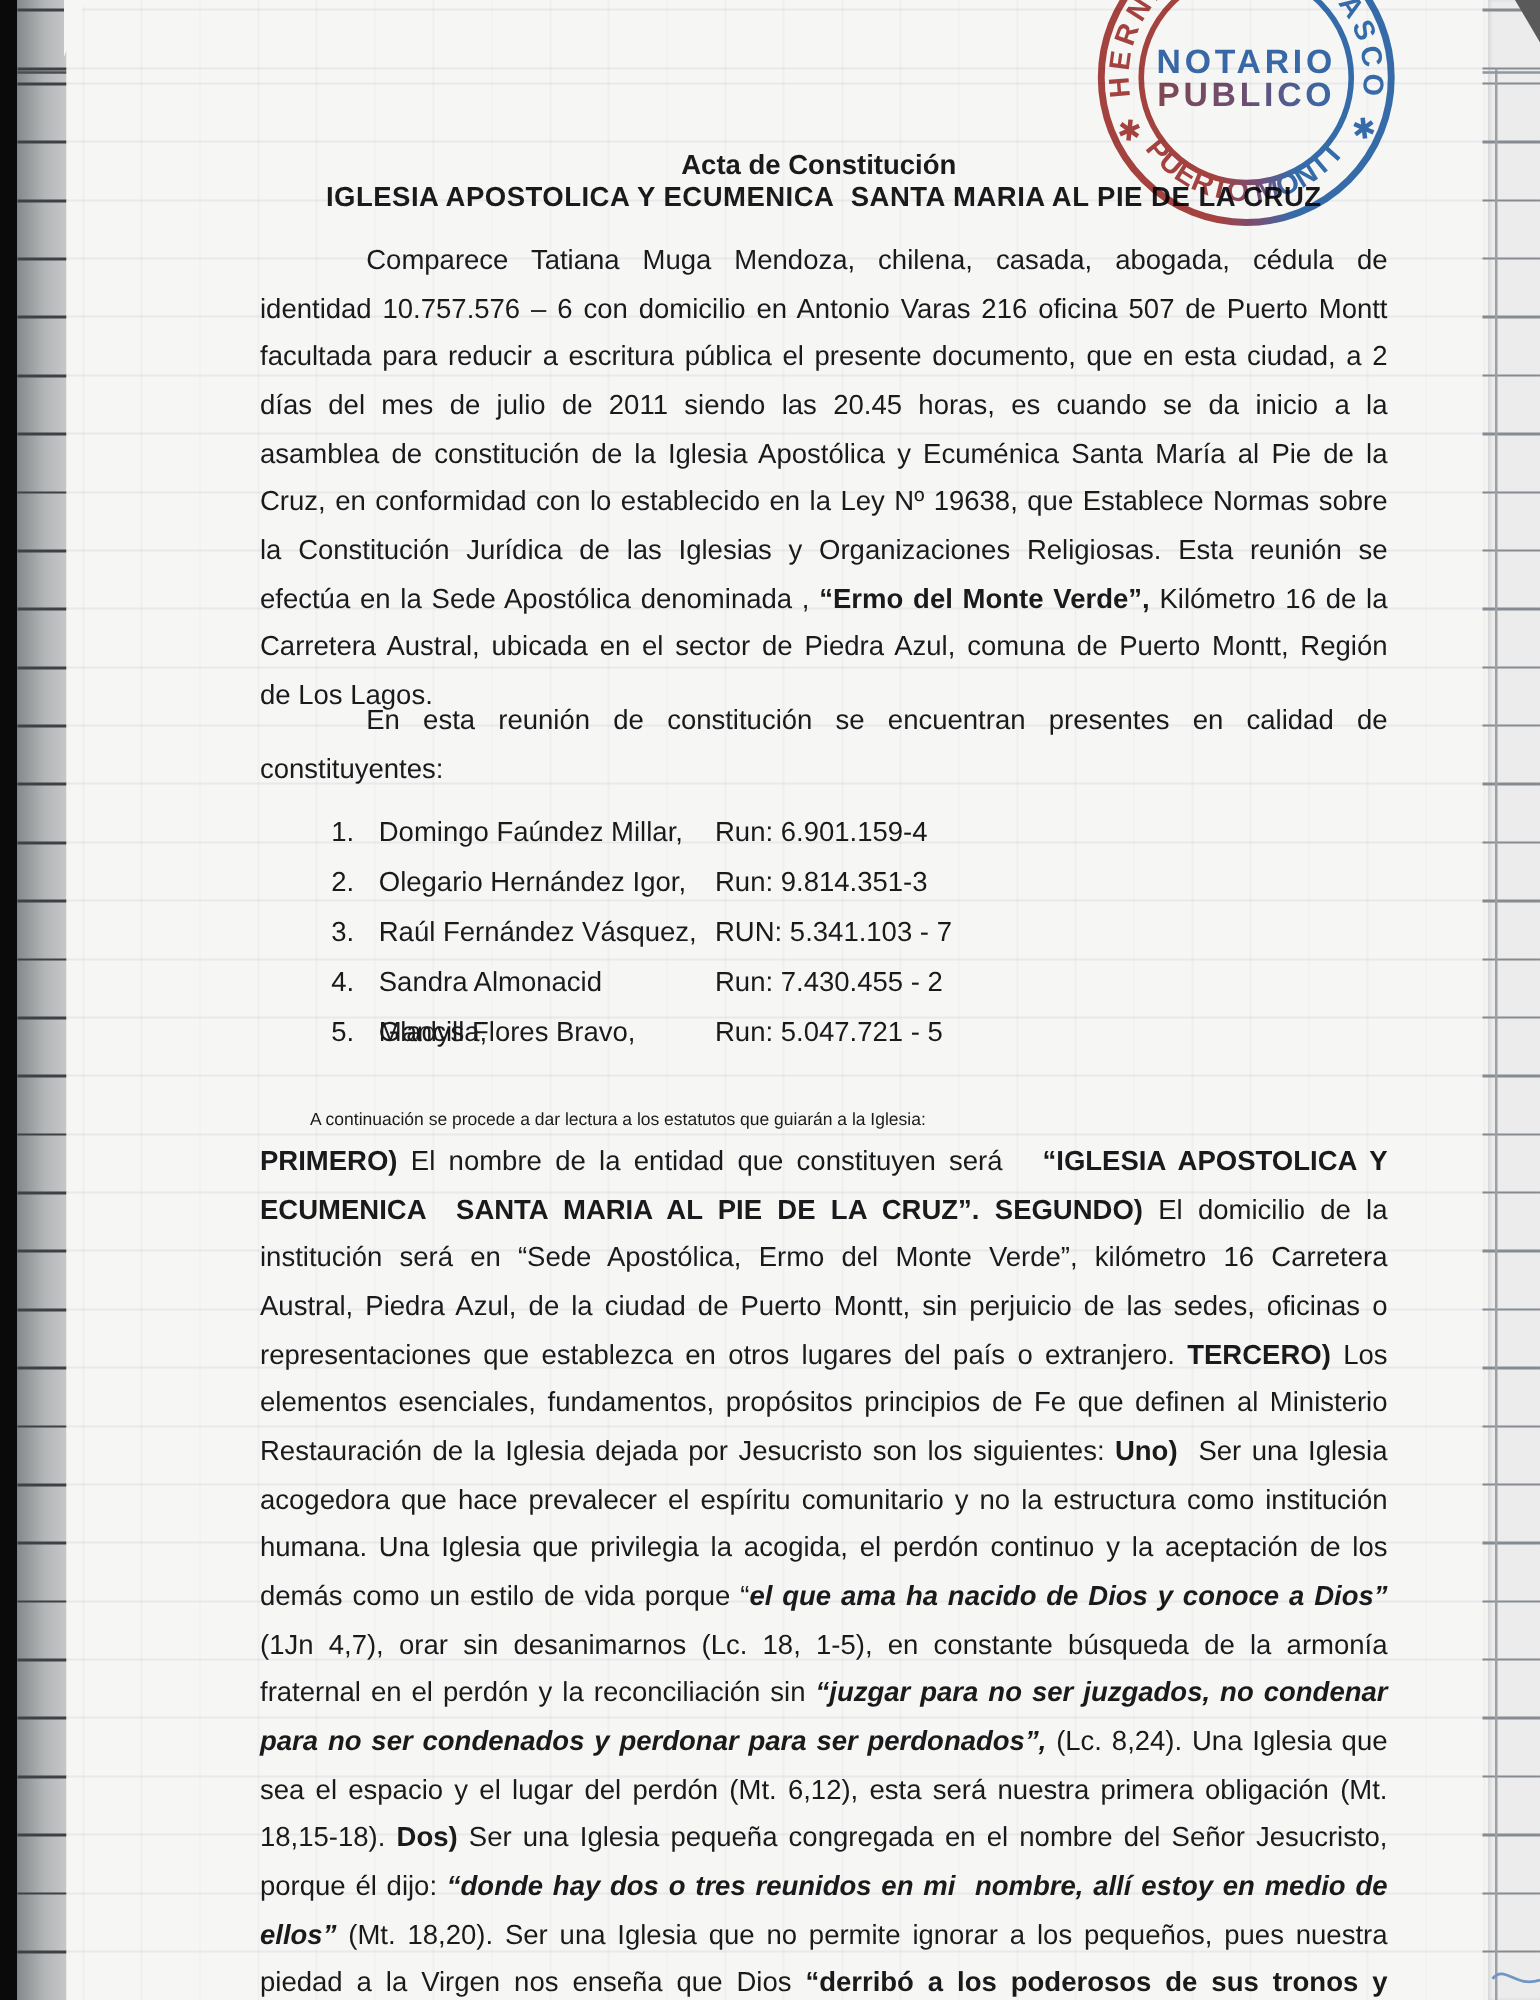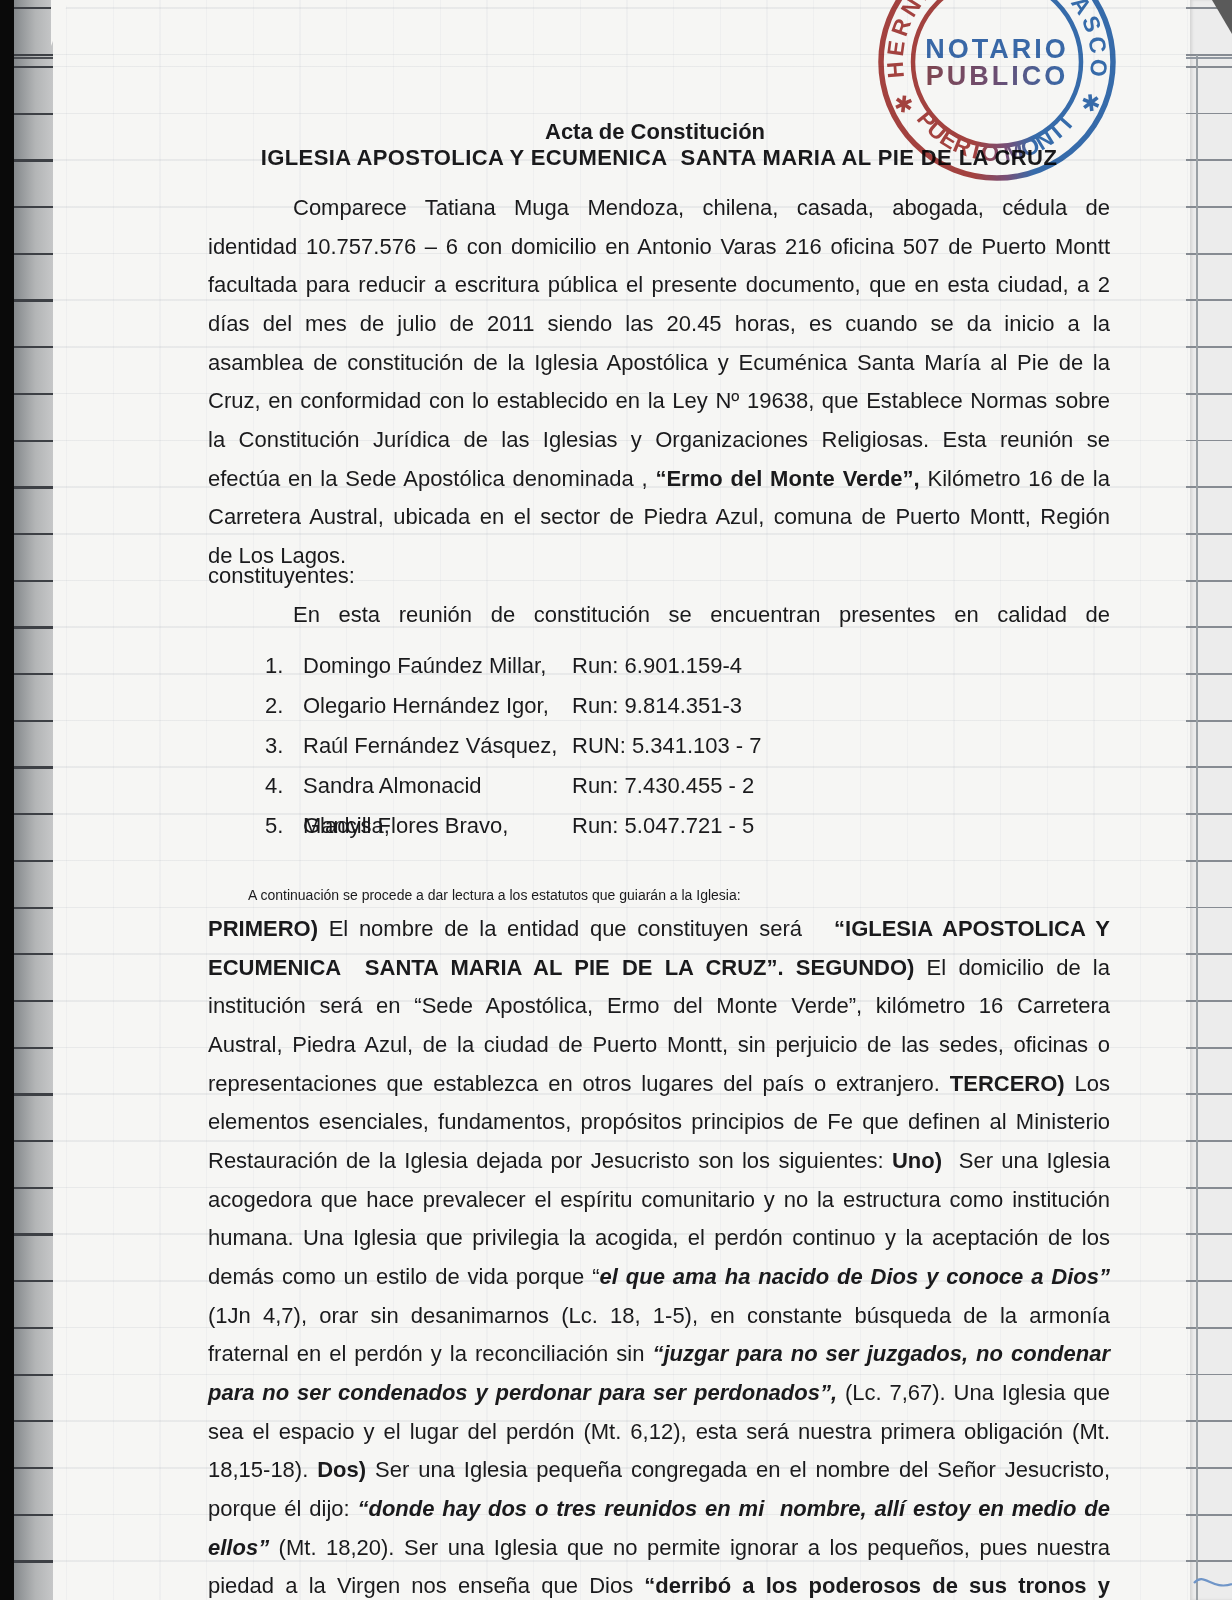--- a/index.html
+++ b/index.html
@@ -81,22 +81,22 @@
       <div class="jline"><span>facultada para reducir a escritura pública el presente documento, que en esta ciudad, a 2</span></div>
       <div class="jline"><span>días del mes de julio de 2011 siendo las 20.45 horas, es cuando se da inicio a la</span></div>
       <div class="jline"><span>asamblea de constitución de la Iglesia Apostólica y Ecuménica Santa María al Pie de la</span></div>
       <div class="jline"><span>Cruz, en conformidad con lo establecido en la Ley Nº 19638, que Establece Normas sobre</span></div>
       <div class="jline"><span>la Constitución Jurídica de las Iglesias y Organizaciones Religiosas. Esta reunión se</span></div>
       <div class="jline"><span>efectúa en la Sede Apostólica denominada , </span><span class="b">“Ermo del Monte Verde”,</span><span> Kilómetro 16 de la</span></div>
       <div class="jline"><span>Carretera Austral, ubicada en el sector de Piedra Azul, comuna de Puerto Montt, Región</span></div>
       <div class="jline end"><span>de Los Lagos.</span></div>
     </div>
   <div class="block" style="top:557px">
+      <div class="jline ind"><span>En esta reunión de constitución se encuentran presentes en calidad de</span></div>
       <div class="jline end"><span>constituyentes:</span></div>
-      <div class="jline ind"><span>En esta reunión de constitución se encuentran presentes en calidad de</span></div>
     </div>
 
   <div class="clist">
       <div class="crow">
         <span class="num">1.</span>
         <span class="name">Domingo Faúndez Millar,</span>
         <span class="run">Run: 6.901.159-4</span>
       </div>
       <div class="crow">
         <span class="num">2.</span>
@@ -129,21 +129,21 @@
       <div class="jline"><span>institución será en “Sede Apostólica, Ermo del Monte Verde”, kilómetro 16 Carretera</span></div>
       <div class="jline"><span>Austral, Piedra Azul, de la ciudad de Puerto Montt, sin perjuicio de las sedes, oficinas o</span></div>
       <div class="jline"><span>representaciones que establezca en otros lugares del país o extranjero. </span><span class="b">TERCERO)</span><span> Los</span></div>
       <div class="jline"><span>elementos esenciales, fundamentos, propósitos principios de Fe que definen al Ministerio</span></div>
       <div class="jline"><span>Restauración de la Iglesia dejada por Jesucristo son los siguientes: </span><span class="b">Uno)</span><span> &nbsp;Ser una Iglesia</span></div>
       <div class="jline"><span>acogedora que hace prevalecer el espíritu comunitario y no la estructura como institución</span></div>
       <div class="jline"><span>humana. Una Iglesia que privilegia la acogida, el perdón continuo y la aceptación de los</span></div>
       <div class="jline"><span>demás como un estilo de vida porque “</span><span class="b i">el que ama ha nacido de Dios y conoce a Dios”</span></div>
       <div class="jline"><span>(1Jn 4,7), orar sin desanimarnos (Lc. 18, 1-5), en constante búsqueda de la armonía</span></div>
       <div class="jline"><span>fraternal en el perdón y la reconciliación sin </span><span class="b i">“juzgar para no ser juzgados, no condenar</span></div>
-      <div class="jline"><span class="b i">para no ser condenados y perdonar para ser perdonados”,</span><span> (Lc. 7,67). Una Iglesia que</span></div>
+      <div class="jline"><span class="b i">para no ser condenados y perdonar para ser perdonados”,</span><span> (Lc. 8,24). Una Iglesia que</span></div>
       <div class="jline"><span>sea el espacio y el lugar del perdón (Mt. 6,12), esta será nuestra primera obligación (Mt.</span></div>
       <div class="jline"><span>18,15-18). </span><span class="b">Dos)</span><span> Ser una Iglesia pequeña congregada en el nombre del Señor Jesucristo,</span></div>
       <div class="jline"><span>porque él dijo: </span><span class="b i">“donde hay dos o tres reunidos en mi&nbsp; nombre, allí estoy en medio de</span></div>
       <div class="jline"><span class="b i">ellos”</span><span> (Mt. 18,20). Ser una Iglesia que no permite ignorar a los pequeños, pues nuestra</span></div>
       <div class="jline"><span>piedad a la Virgen nos enseña que Dios </span><span class="b">“derribó a los poderosos de sus tronos y</span></div>
     </div>
 
   <svg class="stamp" width="300" height="340" viewBox="0 0 300 340">
     <defs>
       <linearGradient id="g1" gradientUnits="userSpaceOnUse" x1="35" y1="0" x2="265" y2="0">

